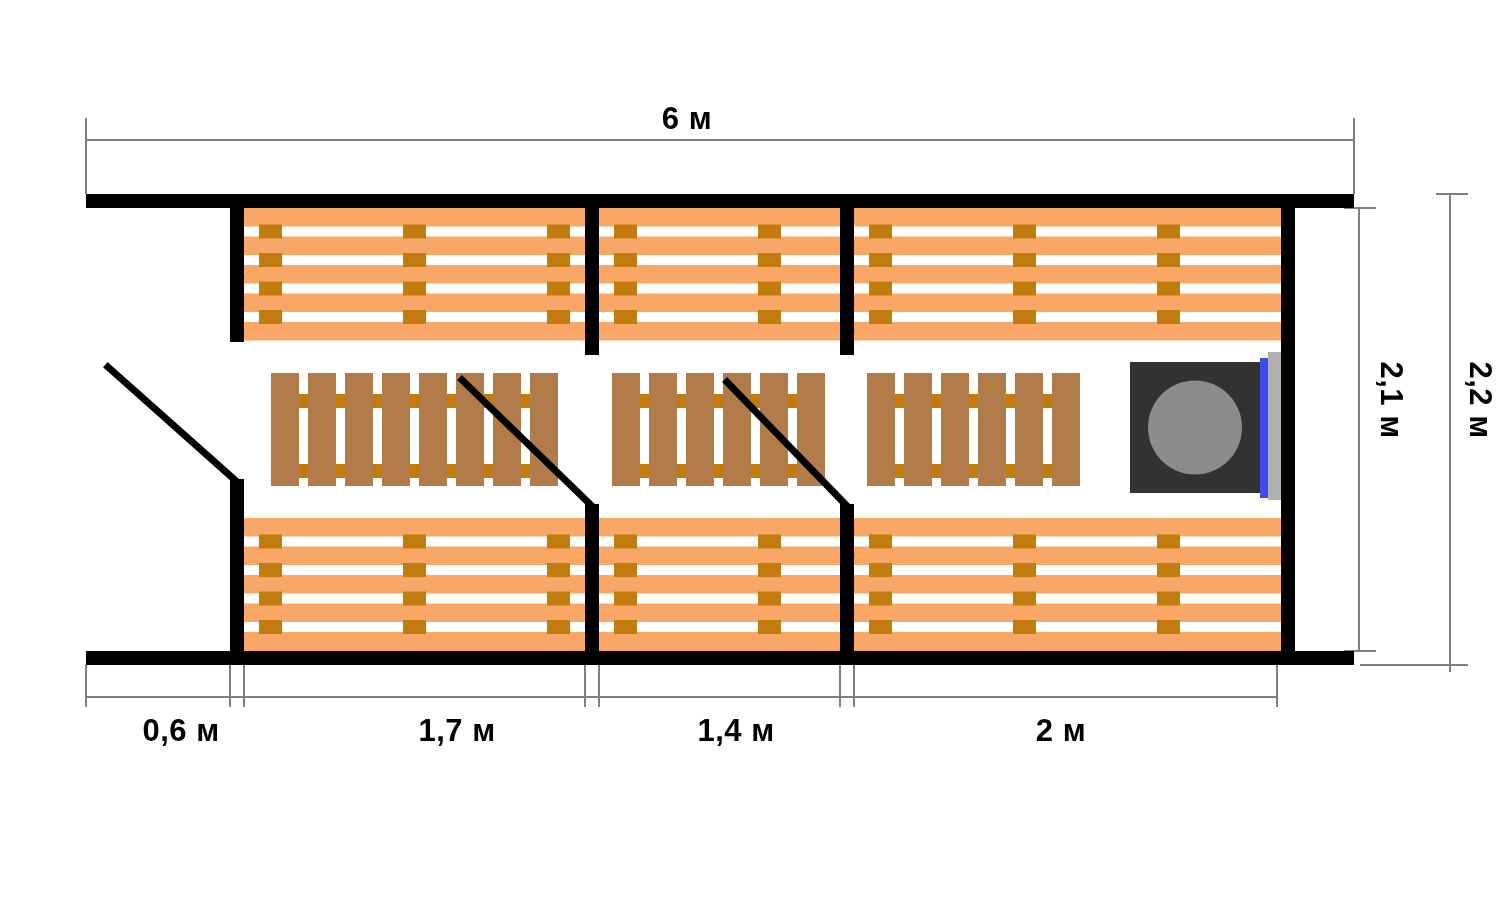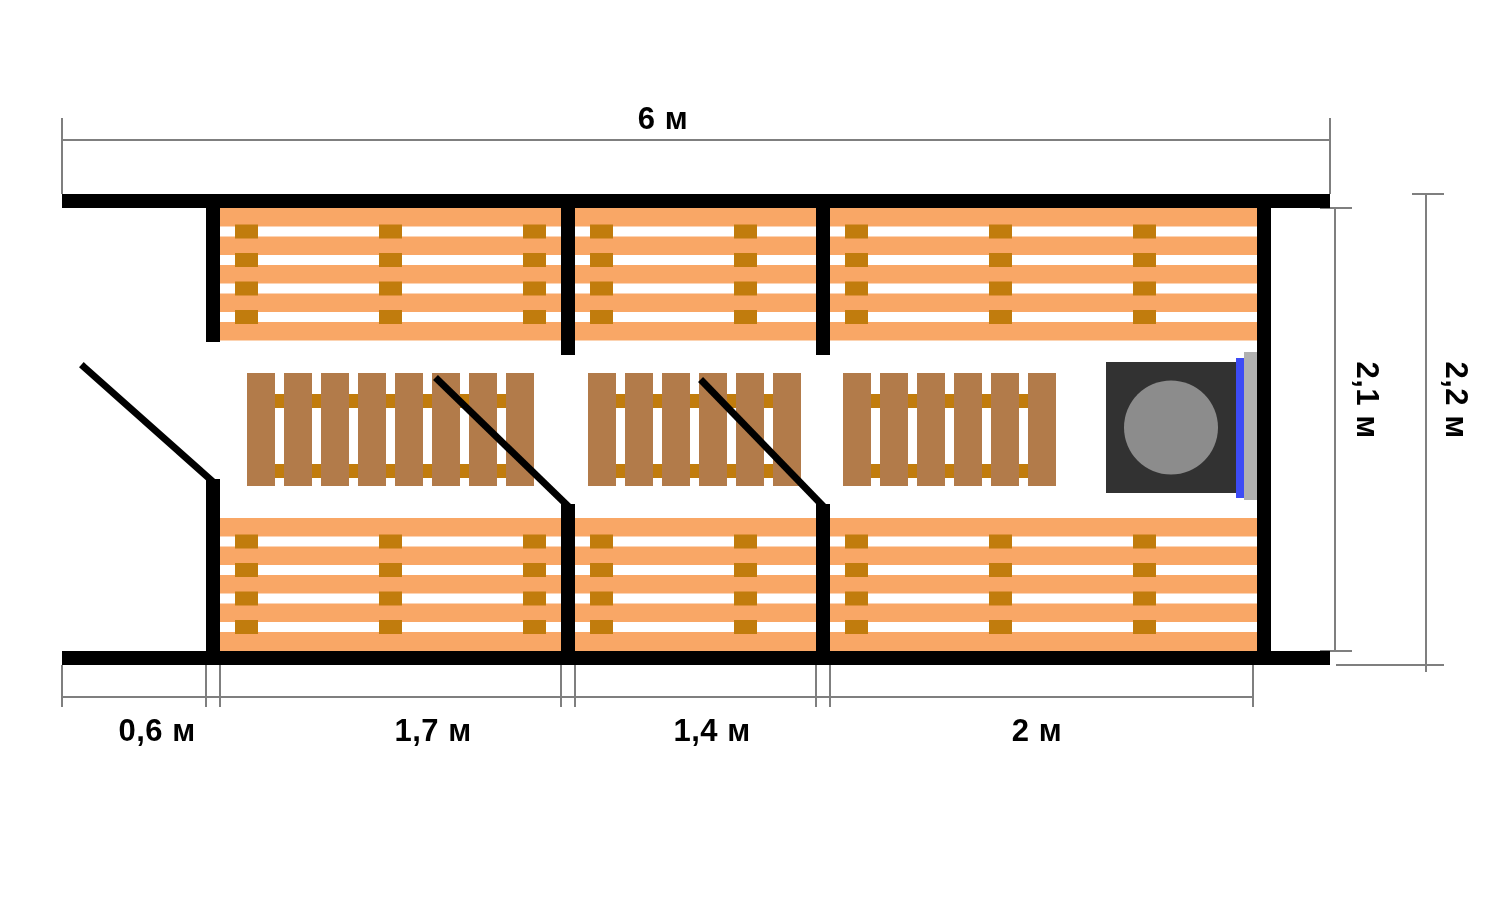--- a/index.html
+++ b/index.html
@@ -1,17 +1,17 @@
 <!DOCTYPE html>
 <html style="--c-background: #FFFFFF; --c-wall: #000000; --c-bench: #F9A766; --c-bench-gap: #FFFFFF; --c-bench-cleat: #C17C0D; --c-grate-plank: #B27B4A; --c-grate-cleat: #C17C0D; --c-stove-body: #323232; --c-stove-lid: #8C8C8C; --c-stove-screen-blue: #3D4BF5; --c-stove-shield-gray: #B0B0B0; --c-dimension-line: #7F7F7F; --c-text: #000000;"><head>
 <meta charset="utf-8">
 <style>
   html,body{margin:0;padding:0;background:#fff;}
   .canvas{width:1431px;height:898px;position:relative;background:var(--c-background,#fff);
-          font-family:"Liberation Sans",sans-serif;}
+          font-family:"Liberation Sans",sans-serif;margin-left:24px;}
   svg{display:block;}
   .wall{fill:var(--c-wall,#000);}
   .bench-plank{fill:var(--c-bench,#F9A766);}
   .bench-gap{fill:var(--c-bench-gap,#fff);}
   .cleat{fill:var(--c-bench-cleat,#C17C0D);}
   .grate-plank{fill:var(--c-grate-plank,#B27B4A);}
   .grate-cleat{fill:var(--c-grate-cleat,#C17C0D);}
   .stove-body{fill:var(--c-stove-body,#323232);}
   .stove-lid{fill:var(--c-stove-lid,#8C8C8C);}
   .stove-screen{fill:var(--c-stove-screen-blue,#3D4BF5);}

